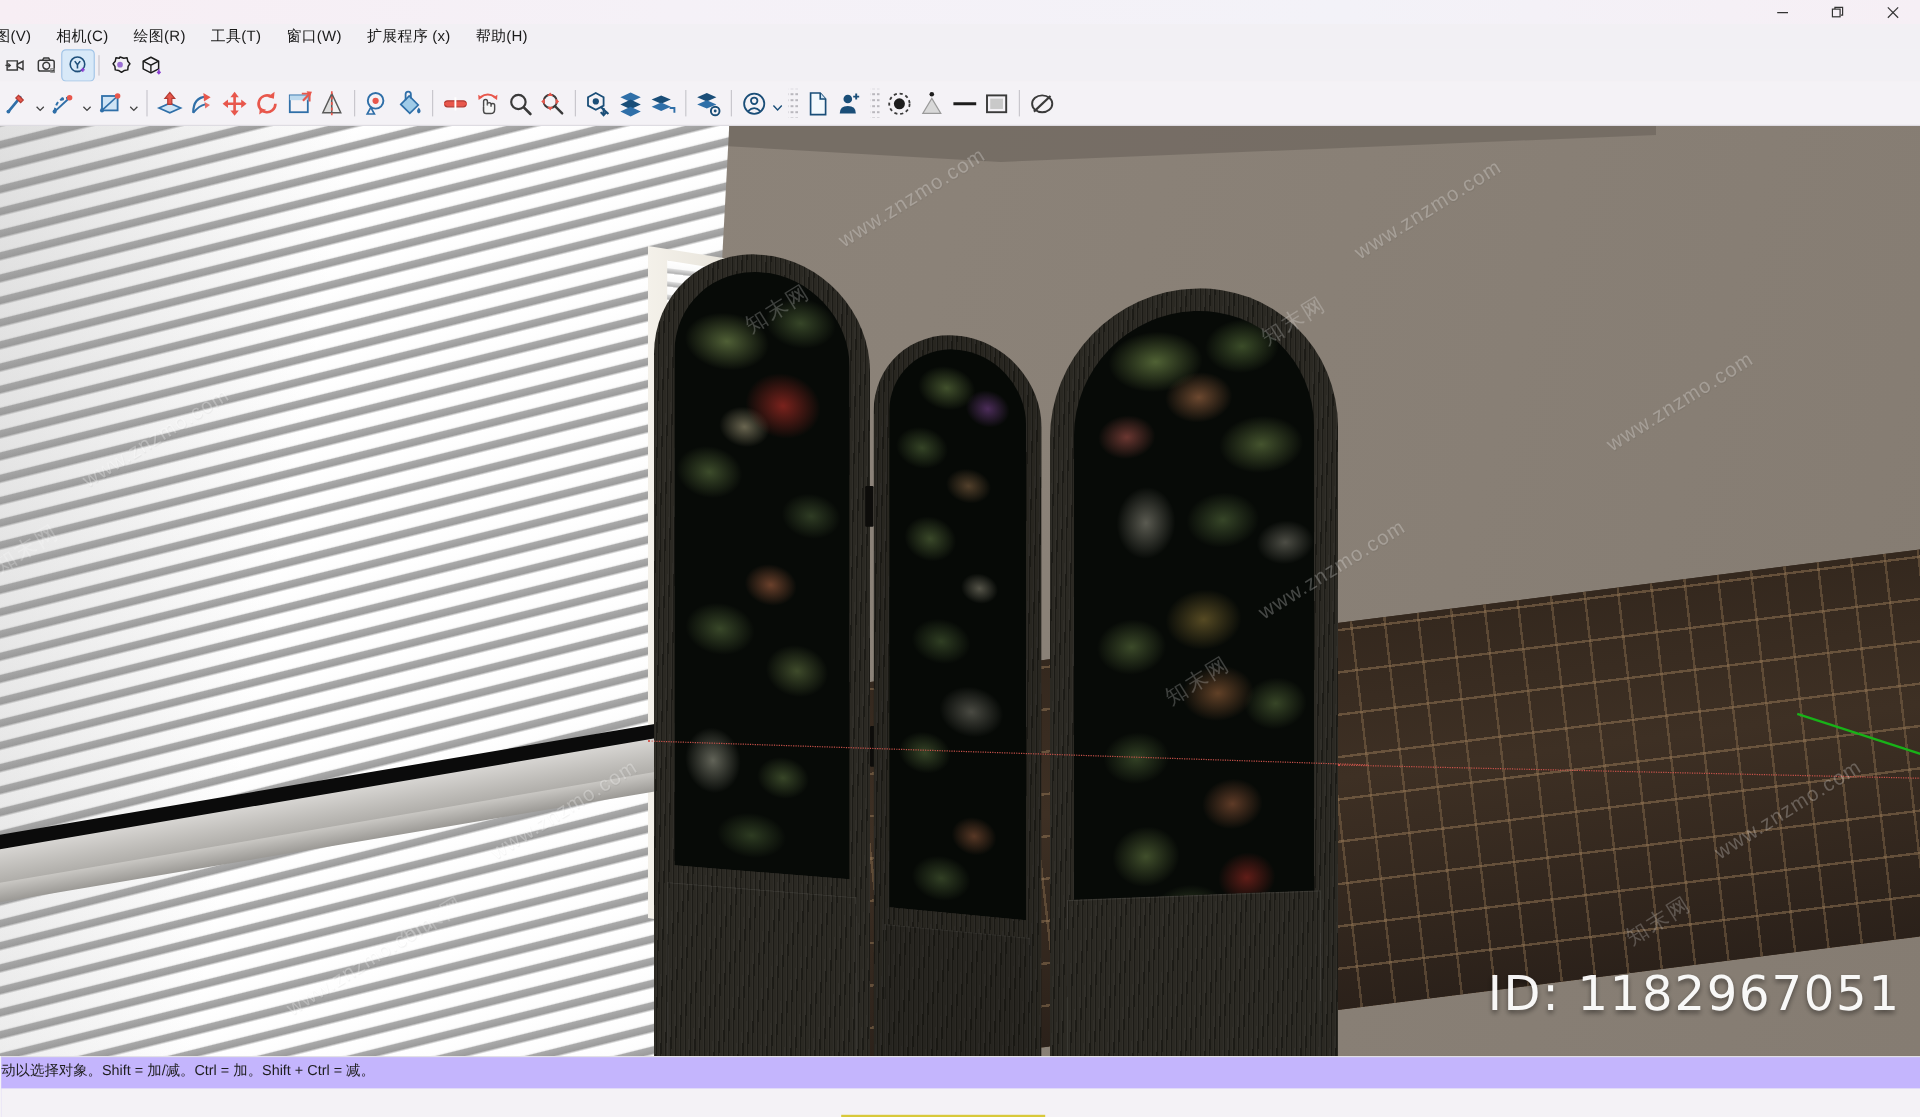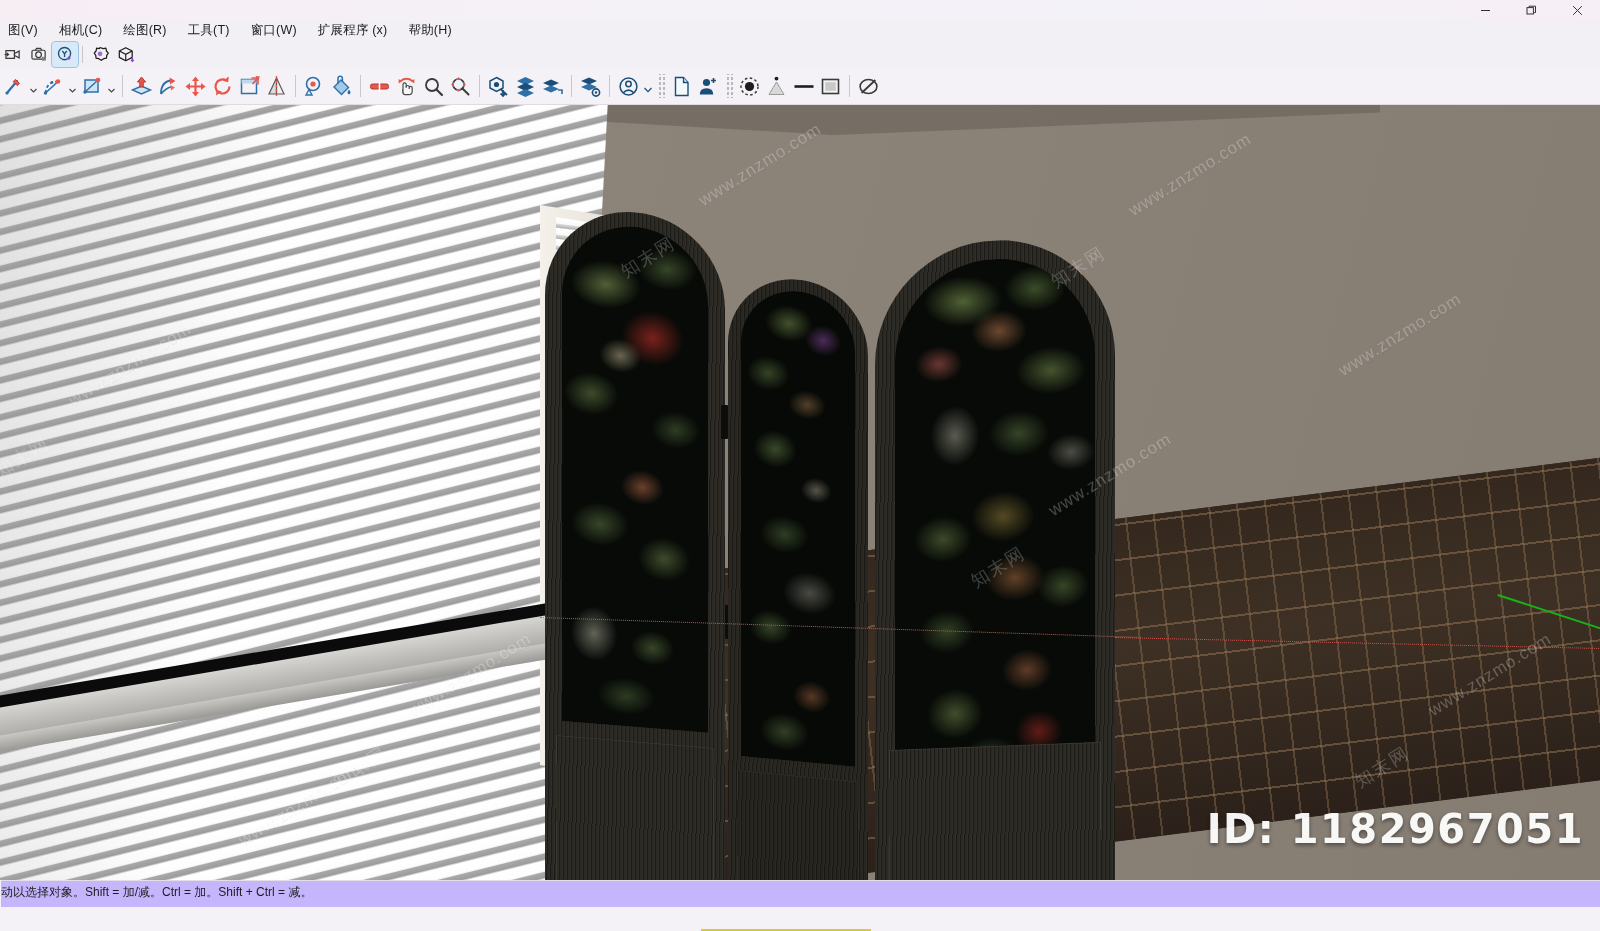--- a/index.html
+++ b/index.html
@@ -12,21 +12,21 @@
   
   .titlebar { position:absolute; left:0; top:0; width:1600px; height:20px;
     background:linear-gradient(to right,#f7eef4 0%,#f5f1f7 35%,#f3f2f8 70%,#f6eff5 100%);
     display:flex; align-items:center; justify-content:flex-end; }
   .winbtn { width:46px; height:20px; display:flex; align-items:center;
     justify-content:center; color:#2b2b2b; font-size:11px; line-height:1; }
   .winbtn svg { display:block; }
 
   
   .menubar { position:absolute; left:0; top:20px; width:1600px; height:21px;
-    background:#f2f0f4; display:flex; align-items:center; padding-left:12px; }
+    background:#f2f0f4; display:flex; align-items:center; padding-left:0px; }
   .menu-item { font-size:12.5px; color:#1b1b1b; padding:2px 11px 2px 10px;
     white-space:nowrap; letter-spacing:0.2px; }
   .menu-item:first-child { padding-left:0px; margin-left:-4px; }
 
   
   .toolbar1 { position:absolute; left:0; top:41px; width:1600px; height:27px;
     background:#f2f0f4; display:flex; align-items:center; }
   .tb1btn { width:26px; height:25px; display:flex; align-items:center;
     justify-content:center; border-radius:3px; margin:0 0px; }
   .tb1btn.active { background:#d8e9f8; outline:1px solid #9dc3e8; }
@@ -116,21 +116,21 @@
   .wm-tile { position:absolute; inset:0; pointer-events:none; opacity:.40; }
   .wm-txt { position:absolute; color:#fff; font-size:17px; letter-spacing:1px;
     transform:rotate(-32deg); white-space:nowrap; opacity:.62;
     text-shadow:0 1px 1px rgba(0,0,0,.25); font-family:"Liberation Sans",sans-serif; }
   .wm-cn { position:absolute; color:#fff; font-size:18px; letter-spacing:2px;
     transform:rotate(-32deg); white-space:nowrap; opacity:.55; }
   .wm-big { position:absolute; right:24px; bottom:88px; color:#fff;
     font-size:62px; font-weight:700; letter-spacing:12px; opacity:.93;
     text-shadow:0 2px 4px rgba(0,0,0,.45); font-family:"DejaVu Sans",sans-serif; }
   .wm-id { position:absolute; right:16px; bottom:28px; color:#fff;
-    font-size:40px; font-weight:700; letter-spacing:1.5px; opacity:.95;
+    font-size:40px; font-weight:400; letter-spacing:1.5px; opacity:.95;
     text-shadow:0 2px 4px rgba(0,0,0,.45); font-family:"DejaVu Sans",sans-serif; }
 
   
   .statusbar { position:absolute; left:1px; top:880px; width:1600px; height:51px;
     background:#c4b5fd; border-top:1px solid #e2e0e6; }
   .status-text { position:absolute; left:0px; top:3px; font-size:12px;
     color:#1e1e1e; white-space:nowrap; }
   .status-strip { position:absolute; left:0; top:26px; width:1600px; height:25px;
     background:#f4f2f6; }
   .status-accent { position:absolute; left:700px; top:48px; width:170px; height:3px;

